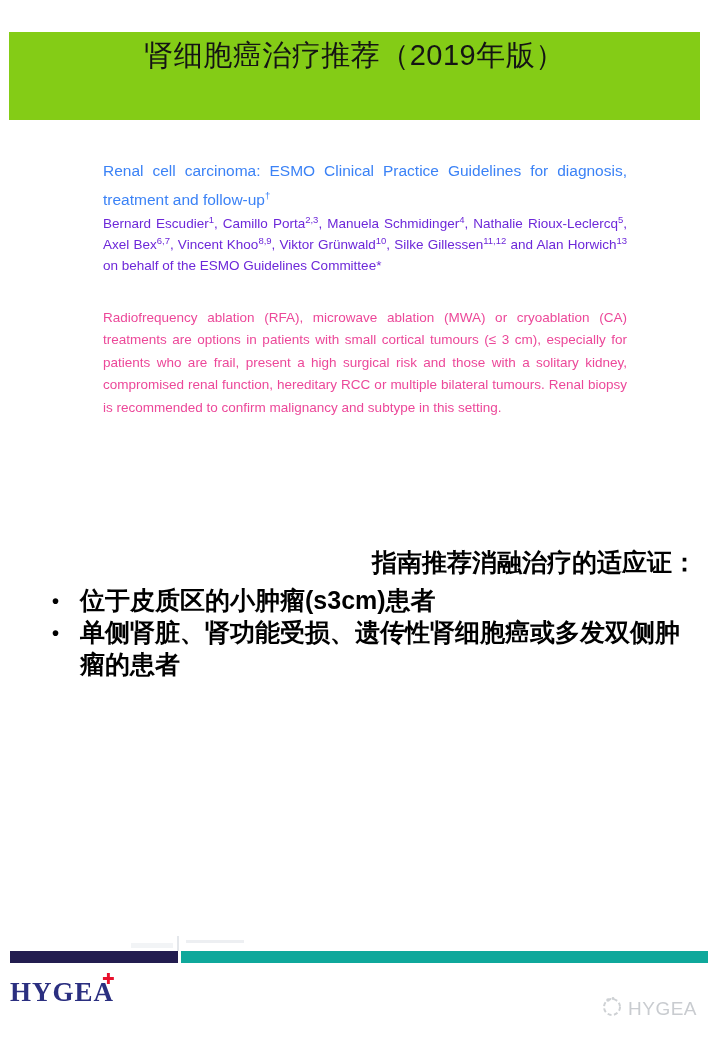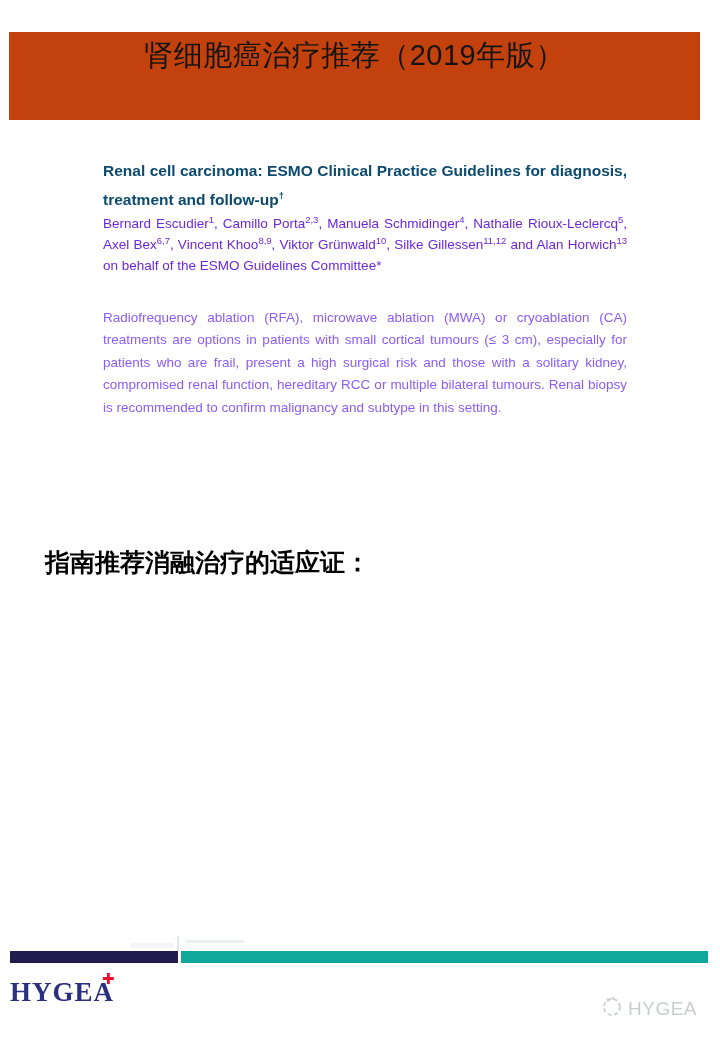--- a/index.html
+++ b/index.html
@@ -5,47 +5,47 @@
   html,body{margin:0;padding:0;}
   body{
     width:720px;height:1040px;position:relative;background:#ffffff;
     font-family:"Liberation Sans",sans-serif;overflow:hidden;
   }
   .abs{position:absolute;}
 
   
   .banner{
     left:9px;top:32px;width:691px;height:88px;
-    background:#c2410c;color:#141414;text-align:center;
+    background:#84cc16;color:#141414;text-align:center;
     font-size:29px;line-height:42px;padding-top:2px;box-sizing:border-box;
     letter-spacing:0.5px;
   }
 
   
   .paper-title{
     left:103px;top:156px;width:524px;
-    font-size:15.5px;font-weight:bold;line-height:29px;
-    text-align:justify;color:#0c4a6e;
+    font-size:15.5px;font-weight:normal;line-height:29px;
+    text-align:justify;color:#3b82f6;
   }
   .paper-authors{
     left:103px;top:213px;width:524px;
     font-size:13.5px;line-height:21px;text-align:justify;color:#6d28d9;
   }
   .paper-abstract{
     left:103px;top:307px;width:524px;
-    font-size:13.5px;line-height:22.4px;text-align:justify;color:#8b5cf6;
+    font-size:13.5px;line-height:22.4px;text-align:justify;color:#ec4899;
   }
   sup{font-size:9.5px;line-height:0;}
 
   
   .cn-block{
     left:45px;top:546px;width:652px;
     font-size:25px;font-weight:bold;color:#000;line-height:32px;
   }
-  .cn-heading{margin:0 0 6px 0;}
+  .cn-heading{margin:0 0 6px 0;text-align:right;}
   .cn-list{margin:0 0 0 5px;padding:0;list-style:none;}
   .cn-list li{position:relative;padding-left:30px;}
   .cn-list li::before{
     content:"\2022";position:absolute;left:2px;top:1px;font-size:20px;
   }
 
   
   .ghost-v{left:177px;top:936px;width:2px;height:15px;background:#e4e7eb;}
   .ghost-h{left:186px;top:940px;width:58px;height:3px;background:#edeff2;}
   .ghost-s{left:131px;top:943px;width:42px;height:5px;background:#f2f4f6;}
@@ -72,20 +72,22 @@
   <div>肾细胞癌治疗推荐（2019年版）</div>
 </div>
 
 <div class="abs paper-title">Renal cell carcinoma: ESMO Clinical Practice Guidelines for diagnosis, treatment and follow-up<sup>†</sup></div>
 <div class="abs paper-authors">Bernard Escudier<sup>1</sup>, Camillo Porta<sup>2,3</sup>, Manuela Schmidinger<sup>4</sup>, Nathalie Rioux-Leclercq<sup>5</sup>, Axel Bex<sup>6,7</sup>, Vincent Khoo<sup>8,9</sup>, Viktor Grünwald<sup>10</sup>, Silke Gillessen<sup>11,12</sup> and Alan Horwich<sup>13</sup> on behalf of the ESMO Guidelines Committee*</div>
 <div class="abs paper-abstract">Radiofrequency ablation (RFA), microwave ablation (MWA) or cryoablation (CA) treatments are options in patients with small cortical tumours (≤ 3 cm), especially for patients who are frail, present a high surgical risk and those with a solitary kidney, compromised renal function, hereditary RCC or multiple bilateral tumours. Renal biopsy is recommended to confirm malignancy and subtype in this setting.</div>
 
 <div class="abs cn-block">
   <div class="cn-heading">指南推荐消融治疗的适应证：</div>
   <ul class="cn-list">
+    <li>位于皮质区的小肿瘤(s3cm)患者</li>
+    <li>单侧肾脏、肾功能受损、遗传性肾细胞癌或多发双侧肿瘤的患者</li>
   </ul>
 </div>
 
 <div class="abs ghost-v"></div>
 <div class="abs ghost-h"></div>
 <div class="abs ghost-s"></div>
 <div class="abs bar-navy"></div>
 <div class="abs bar-teal"></div>
 
 <div class="abs logo">HYGEA</div>

